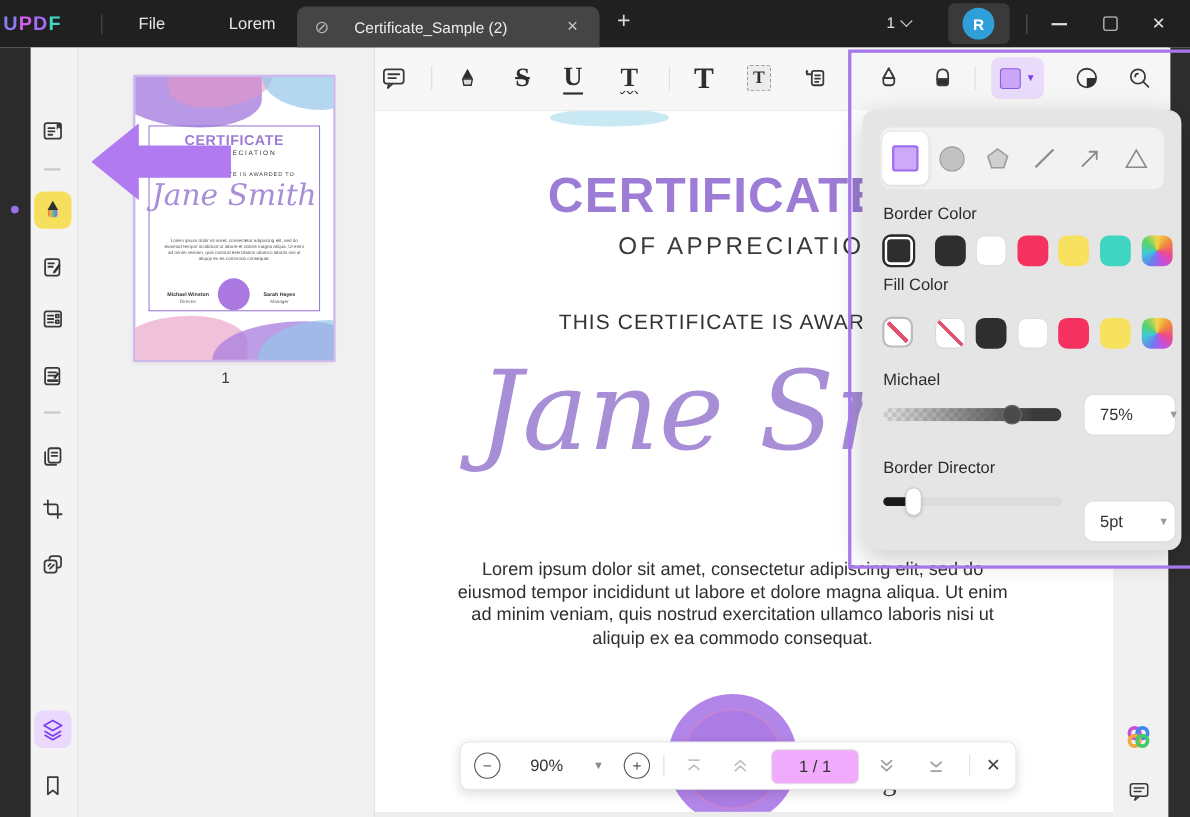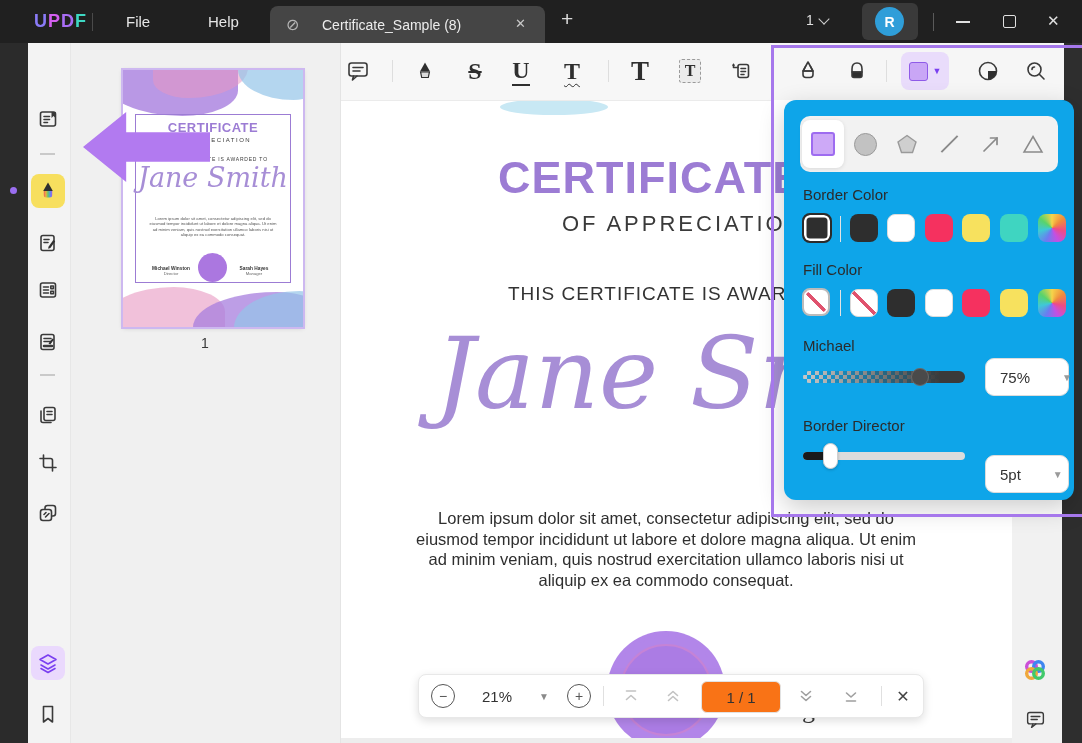--- a/index.html
+++ b/index.html
@@ -4,21 +4,21 @@
 <style>
   html,body{margin:0;padding:0;background:#555;}
   .screen{position:relative;width:1082px;height:743px;overflow:hidden;background:#fff;
           font-family:"Liberation Sans",sans-serif;-webkit-font-smoothing:antialiased;}
   .abs{position:absolute;}
   svg{display:block;}
   .ic{stroke:#3a3a3a;fill:none;stroke-width:1.6;stroke-linecap:round;stroke-linejoin:round;}
 
   
   .titlebar{left:0;top:0;width:1082px;height:43px;background:#202020;z-index:80;}
-  .logo{left:34px;top:11px;font-size:18px;font-weight:bold;letter-spacing:1px;}
+  .logo{left:3px;top:11px;font-size:18px;font-weight:bold;letter-spacing:1px;}
   .tb-div{width:1px;height:18px;background:#4a4a4a;top:13px;}
   .menu{top:13px;font-size:15px;color:#e6e6e6;}
   .tab{left:270px;top:6px;width:275px;height:37px;background:#454545;border-radius:8px 8px 0 0;z-index:81;}
   .tab-icon{left:16px;top:9px;font-size:16px;color:#b5b5b5;}
   .tab-title{left:52px;top:11px;font-size:14px;color:#ececec;}
   .tab-close{left:245px;top:10px;font-size:13px;color:#c9c9c9;}
   .newtab{left:561px;top:7px;font-size:21px;color:#d9d9d9;}
   .pagesel{left:806px;top:12px;font-size:14px;color:#e0e0e0;}
   .chev{display:inline-block;width:7px;height:7px;border-right:1.5px solid #cfcfcf;border-bottom:1.5px solid #cfcfcf;transform:rotate(45deg);margin-left:6px;margin-bottom:2px;}
   .avatar-wrap{left:862px;top:3px;width:56px;height:37px;background:#3a3a3a;border-radius:6px;}
@@ -78,21 +78,21 @@
   
   .right-dark-strip{left:1062px;top:43px;width:20px;height:700px;background:#2e2e2e;z-index:12;}
   .right-rail{left:1012px;top:517px;width:50px;height:226px;background:#f1f1f1;z-index:13;}
   .right-toolbar{left:774px;top:43px;width:290px;height:57px;background:#f6f6f6;z-index:30;}
   .rtool{top:10px;width:36px;height:36px;display:flex;align-items:center;justify-content:center;}
   .shape-btn{left:127px;top:9px;width:48px;height:38px;background:#e9dcfb;border-radius:8px;display:flex;align-items:center;justify-content:center;gap:5px;}
   .shape-btn .sq{width:17px;height:17px;background:#c9a6f6;border:1.5px solid #8f5ae8;border-radius:3px;}
   .shape-btn .car{font-size:9px;color:#7a3ff0;}
 
   
-  .panel{left:784px;top:100px;width:290px;height:400px;background:#0ea5e9;border-radius:12px;z-index:32;
+  .panel{left:784px;top:100px;width:290px;height:400px;background:#e5e5e5;border-radius:12px;z-index:32;
          box-shadow:0 8px 26px rgba(0,0,0,.20);}
   .shape-row{left:16px;top:16px;width:258px;height:56px;background:#f2f2f2;border-radius:10px;display:flex;align-items:center;padding:0 2px;box-sizing:border-box;}
   .shape-cell{width:42px;height:48px;display:flex;align-items:center;justify-content:center;border-radius:8px;}
   .shape-cell.sel{background:#fff;box-shadow:0 1px 4px rgba(0,0,0,.10);}
   .shp-square{width:20px;height:20px;background:#cda9f7;border:2px solid #9e6cf0;border-radius:3px;}
   .shp-circle{width:21px;height:21px;background:#c2c2c2;border:1.5px solid #9a9a9a;border-radius:50%;}
   .shp-line{width:23px;height:2px;background:#8a8a8a;transform:rotate(-45deg);}
   .plabel{left:19px;font-size:15px;color:#2b2b2b;}
   .sw{position:absolute;width:28px;height:28px;border-radius:8px;box-sizing:border-box;}
   .sw.white{border:1.5px solid #dcdcdc;background:#fff;}
@@ -119,21 +119,21 @@
   .highlight-frame{left:771px;top:45px;width:314px;height:472px;border:3px solid #a678ec;box-sizing:border-box;z-index:60;pointer-events:none;}
 
   
   .bottom-bar{left:418px;top:674px;width:504px;height:42px;background:#fff;border:1px solid #e8e8e8;border-radius:8px;
               box-shadow:0 3px 10px rgba(0,0,0,.13);z-index:40;}
   .bb-item{position:absolute;top:0;height:42px;display:flex;align-items:center;justify-content:center;}
   .circle-btn{width:22px;height:22px;border:1.5px solid #555;border-radius:50%;display:flex;align-items:center;justify-content:center;font-size:14px;color:#555;line-height:1;}
   .bb-div{top:11px;width:1px;height:20px;background:#e0e0e0;position:absolute;}
   .bb-zoom{font-size:15px;color:#333;}
   .bb-caret{font-size:10px;color:#8a8a8a;}
-  .page-box{left:282px;top:6px;width:78px;height:30px;border:1px solid #e2e2e2;border-radius:6px;background:#f97316;
+  .page-box{left:282px;top:6px;width:78px;height:30px;border:1px solid #e2e2e2;border-radius:6px;background:#f0abfc;
             display:flex;align-items:center;justify-content:center;font-size:15px;color:#333;}
   .bb-close{font-size:16px;color:#444;}
 </style>
 </head>
 <body>
 
 <div class="screen">
 
   <div class="abs page">
     <div class="abs doc-ellipse"></div>
@@ -275,21 +275,21 @@
     <div class="abs plabel" style="top:86px;">Border Color</div>
     <div class="sw sel-dark" style="left: 18px; top: 113px; background-color: rgb(46, 46, 46);"></div>
     <div class="sw-div" style="left:56px;top:116px;"></div>
     <div class="sw" style="left: 66px; top: 114px; background-color: rgb(46, 46, 46);"></div>
     <div class="sw white" style="left:103px;top:114px;"></div>
     <div class="sw" style="left: 141px; top: 114px; background-color: rgb(245, 49, 95);"></div>
     <div class="sw" style="left: 178px; top: 114px; background-color: rgb(247, 225, 94);"></div>
     <div class="sw" style="left: 216px; top: 114px; background-color: rgb(63, 213, 193);"></div>
     <div class="sw rainbow" style="left:254px;top:114px;"></div>
 
-    <div class="abs plabel" style="top:161px;">Fill Color</div>
+    <div class="abs plabel" style="top:151px;">Fill Color</div>
     <div class="sw none sel-none" style="left:18px;top:188px;"></div>
     <div class="sw-div" style="left:56px;top:190px;"></div>
     <div class="sw none" style="left:66px;top:189px;"></div>
     <div class="sw" style="left: 103px; top: 189px; background-color: rgb(46, 46, 46);"></div>
     <div class="sw white" style="left:141px;top:189px;"></div>
     <div class="sw" style="left: 178px; top: 189px; background-color: rgb(245, 49, 95);"></div>
     <div class="sw" style="left: 216px; top: 189px; background-color: rgb(247, 225, 94);"></div>
     <div class="sw rainbow" style="left:254px;top:189px;"></div>
 
     <div class="abs plabel" style="top:237px;">Michael</div>
@@ -424,21 +424,21 @@
     </div>
     <div class="abs purple-arrow"></div>
     <div class="abs page-num">1</div>
   </div>
 
   <div class="abs bottom-bar">
     <div class="bb-item" style="left:12px;width:24px;">
         <span class="circle-btn">−</span>
       </div>
     <div class="bb-item" style="left:55px;width:46px;">
-        <span class="bb-zoom">21%</span>
+        <span class="bb-zoom">90%</span>
       </div>
     <div class="bb-item" style="left:117px;width:16px;">
         <span class="bb-caret">▼</span>
       </div>
     <div class="bb-item" style="left:148px;width:24px;">
         <span class="circle-btn">+</span>
       </div>
     <div class="bb-div" style="left:184px;"></div>
     <div class="bb-item" style="left:198px;width:28px;">
       <svg width="18" height="18" viewBox="0 0 18 18" fill="none" stroke="#c2c2c2" stroke-width="1.6" stroke-linecap="round" stroke-linejoin="round">
@@ -470,24 +470,24 @@
     <div class="bb-div" style="left:462px;"></div>
     <div class="bb-item" style="left:470px;width:28px;">
         <span class="bb-close">✕</span>
       </div>
   </div>
 
   <div class="abs titlebar">
     <div class="abs logo"><span style="color: rgb(138, 123, 247);">U</span><span style="color: rgb(212, 95, 240);">P</span><span style="color: rgb(168, 109, 245);">D</span><span style="color: rgb(62, 216, 195);">F</span></div>
     <div class="abs tb-div" style="left:92px;"></div>
     <div class="abs menu" style="left:126px;">File</div>
-    <div class="abs menu" style="left:208px;">Help</div>
+    <div class="abs menu" style="left:208px;">Lorem</div>
     <div class="abs tab">
       <span class="abs tab-icon">⊘</span>
-      <span class="abs tab-title">Certificate_Sample (8)</span>
+      <span class="abs tab-title">Certificate_Sample (2)</span>
       <span class="abs tab-close">✕</span>
     </div>
     <div class="abs newtab">+</div>
     <div class="abs pagesel"><span>1</span><span class="chev"></span></div>
     <div class="abs avatar-wrap">
       <div class="abs avatar">R</div>
     </div>
     <div class="abs win-div"></div>
     <div class="abs win-min"></div>
     <div class="abs win-max"></div>

